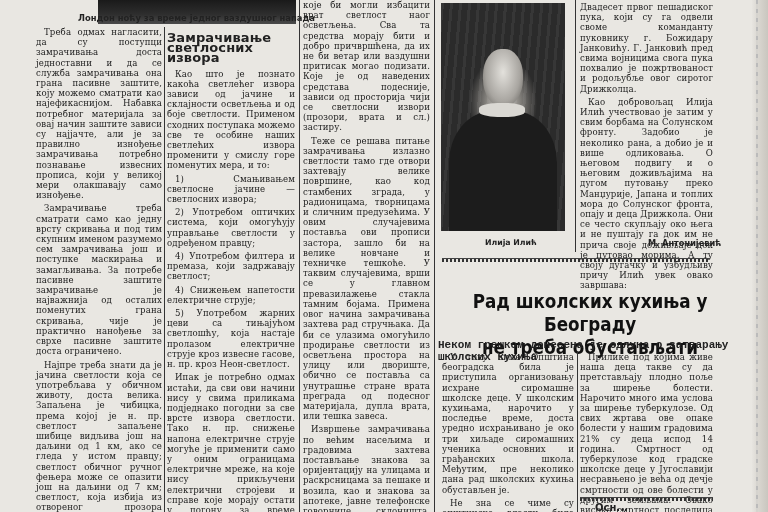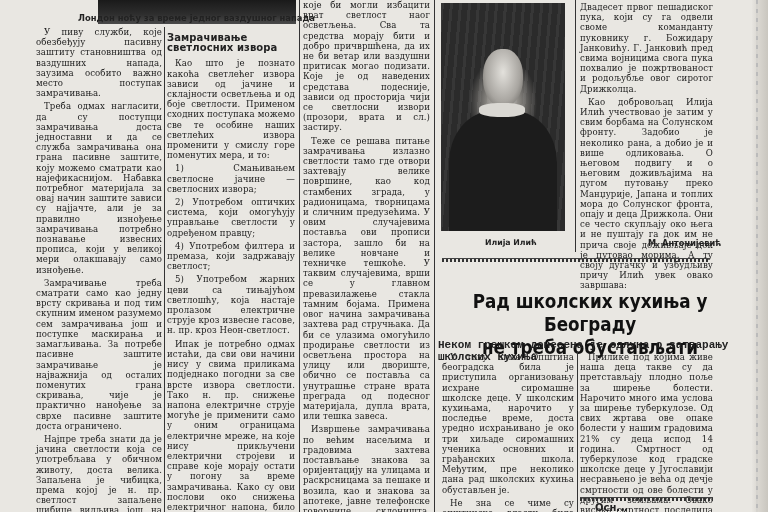--- a/index.html
+++ b/index.html
@@ -1,20 +1,20 @@
 <!DOCTYPE html>
 <html><head>
 <meta charset="utf-8">
 <style>
   html,body{margin:0;padding:0;}
   body{width:768px;height:512px;overflow:hidden;background:#e9e7e2;position:relative;
     font-family:"DejaVu Serif","Liberation Serif",serif;color:#1a1a1a;}
   .col{position:absolute;font-size:8.6px;line-height:10.2px;text-align:justify;color:#222;letter-spacing:0.1px;}
   .col p{margin:0 0 3px 0;text-indent:8px;}
-  .col .hd{font-family:"DejaVu Sans","Liberation Sans",sans-serif;font-weight:bold;font-size:10px;text-indent:0;margin:6px 0 5px 0;text-align:left;}
+  .col .hd{font-family:"DejaVu Sans","Liberation Sans",sans-serif;font-weight:bold;font-size:13px;text-indent:0;margin:6px 0 5px 0;text-align:left;}
   .photo-top{position:absolute;left:98px;top:0;width:198px;height:24px;
     background:linear-gradient(180deg,#1a1a1a 0%,#2e2e2e 60%,#4a4a4a 100%);}
   .caption{position:absolute;font-family:"DejaVu Sans","Liberation Sans",sans-serif;font-weight:bold;font-size:8.4px;color:#222;}
   .vrule{position:absolute;width:1px;background:#333;}
   .portrait{position:absolute;left:441px;top:3px;width:124px;height:228px;
     background:radial-gradient(ellipse 34px 46px at 50% 44%,#c9c7c2 0%,#8d8a85 45%,#2b2b2b 100%),#242424;overflow:hidden;}
   .portrait .bg{position:absolute;inset:0;
     background:repeating-linear-gradient(95deg,rgba(255,255,255,0.06) 0 3px,rgba(0,0,0,0) 3px 9px);}
   .portrait .face{position:absolute;left:42px;top:46px;width:40px;height:58px;border-radius:45% 45% 48% 48%;
     background:radial-gradient(ellipse at 50% 40%,#e3e1dc 0%,#a8a5a0 60%,#5a5854 100%);}
@@ -32,35 +32,35 @@
   .edge2{position:absolute;right:10px;top:0;width:2px;height:512px;background:repeating-linear-gradient(180deg,#bbb 0 4px,#d5d3ce 4px 9px);}
   .bottom-title{position:absolute;left:595px;top:502px;font-family:"DejaVu Sans","Liberation Sans",sans-serif;font-weight:bold;font-size:10px;color:#222;}
 </style>
 </head>
 <body>
 
 <div class="photo-top"></div>
 <div class="caption" style="left:78px;top:13px;">Лондон ноћу за време једног ваздушног напада</div>
 
 <div class="col" style="left:36px;top:27px;width:126px;">
-  <p>У пиву служби, које обезбеђују пасивну заштиту становништва од ваздушних напада, заузима особито важно место поступак замрачивања.</p>
   <p>Треба одмах нагласити, да су поступци замрачивања доста једноставни и да се служба замрачивања она грана пасивне заштите, коју можемо сматрати као најефикаснијом. Набавка потребног материјала за овај начин заштите зависи су најјачте, али је за правилно изнођење замрачивања потребно познавање извесних прописа, који у великој мери олакшавају само изнођење.</p>
   <p>Замрачивање треба сматрати само као једну врсту скривања и под тим скупним именом разумемо сем замрачивања још и поступке маскирања и замагљивања. За потребе пасивне заштите замрачивање је најважнија од осталих поменутих грана скривања, чије је практично нанођење за сврхе пасивне заштите доста ограничено.</p>
   <p>Најпре треба знати да је јачина светлости која се употребљава у обичном животу, доста велика. Запаљена је чибицка, према којој је н. пр. светлост запаљене шибице видљива још на даљини од 1 км, ако се гледа у истом правцу; светлост обичног ручног фењера може се опазити још на даљини од 7 км; светлост, која избија из отвореног прозора правилно осветљене собе допире још до даљине од 20 км, док се светлосна јачина обичног аутомобилског рефлектора примећује још са даљине од 50 км. Наведени бројеви претстављају средњу вредност удаљености при јасном времену, но ипак се из њих може закључити колико је знатна јачина светлости коју употребљавамо у нормалном животу. Да ова светлост не би служила непријатељу, морамо је знати сходно примењивати.</p>
 
 </div>
 
 <div class="vrule" style="left:164px;top:27px;height:485px;"></div>
 
 <div class="col" style="left:167px;top:27px;width:128px;">
   <p class="hd">Замрачивање светлосних извора</p>
   <p>Као што је познато какоћа светлећег извора зависи од јачине и склајности осветљења и од боје светлости. Применом сходних поступака можемо све те особине наших светлећих извора променити у смислу горе поменутих мера, и то:</p>
   <p>1) Смањивањем светлосне јачине — светлосних извора;</p>
   <p>2) Употребом оптичких система, који омогућују управљање светлости у одређеном правцу;</p>
   <p>4) Употребом филтера и премаза, који задржавају светлост;</p>
+  <p>4) Снижењем напетости електричне струје;</p>
   <p>5) Употребом жарних цеви са тињајућом светлошћу, која настаје пролазом електричне струје кроз извесне гасове, н. пр. кроз Неон-светлост.</p>
   <p>Ипак је потребно одмах истаћи, да сви ови начини нису у свима приликама подједнако погодни за све врсте извора светлости. Тако н. пр. снижење напона електричне струје могуће је применити само у оним ограницама електричне мреже, на које нису прикључени електрични стројеви и справе које морају остати у погону за време замрачивања. Како су ови послови око снижења електричног напона, било отпорима било трансформаторима, стручне природе, то захтевају изведбано особље, па се тај начин замрачивања примењује само у нарочитом случају.</p>
 
 </div>
 
 <div class="vrule" style="left:299px;top:0;height:512px;"></div>
 
 <div class="col" style="left:303px;top:0;width:127px;">
   <p style="text-indent:0">које би могли избацити врат светлост наог осветљења. Сва та средства морају бити и добро причвршћена, да их не би ветар или ваздушни притисак могао подизати. Које је од наведених средстава подесније, зависи од просторија чији се светлосни извори (прозори, врата и сл.) застиру.</p>
   <p>Теже се решава питање замрачивања излазно светлости тамо где отвори захтевају велике површине, као код стамбених зграда, у радионицама, творницама и сличним предузећима. У овим случајевима поставља ови прописи застора, зашло би на велике новчане и техничке тешкоће. У таквим случајевима, врши се у главном превазилажење стакла тамним бојама. Примена овог начина замрачивања захтева рад стручњака. Да би се улазима омогућило продирање светлости из осветљена простора на улицу или двориште, обично се поставља са унутрашње стране врата преграда од подесног материјала, дупла врата, или тешка завеса.</p>

